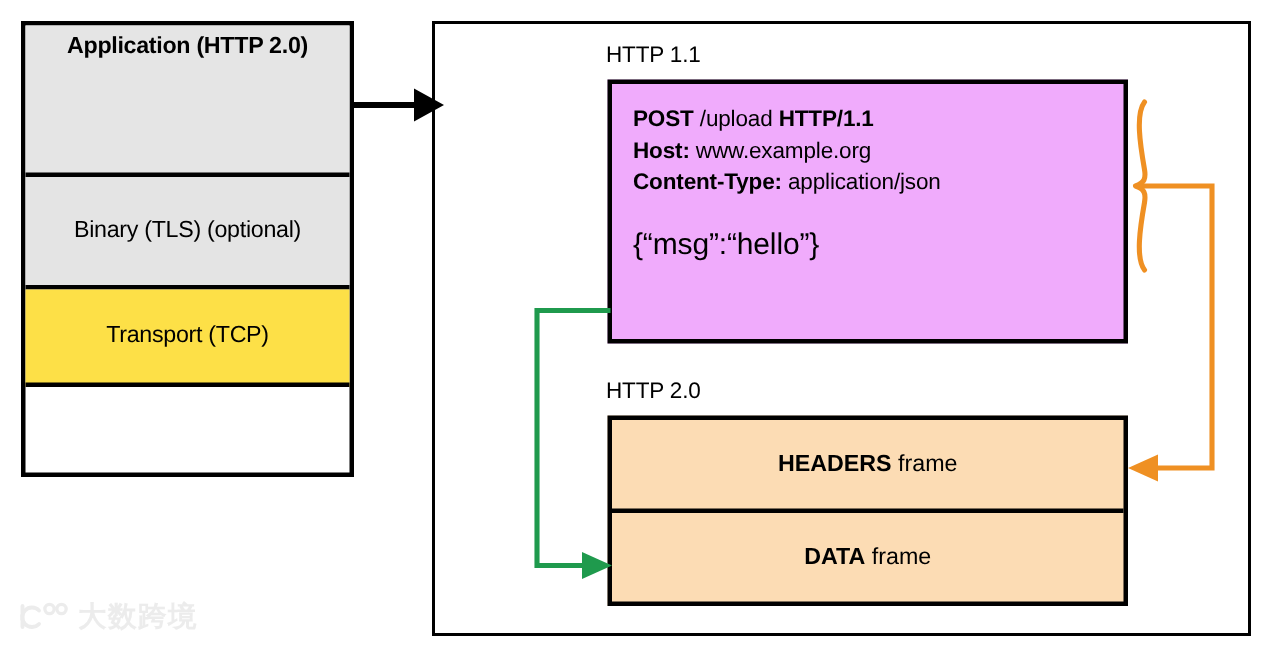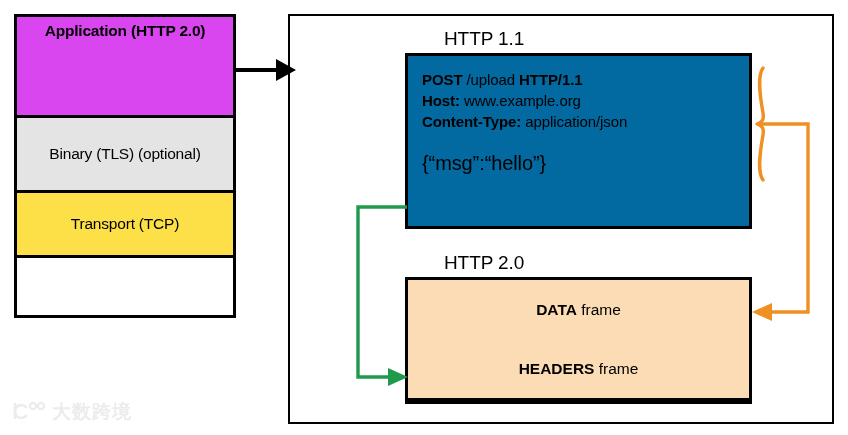--- a/index.html
+++ b/index.html
@@ -82,37 +82,36 @@
     top: 14px;
     width: 546px;
     height: 410px;
     border: 2px solid #000;
     box-sizing: border-box;
     background: #fff;
   }
 
   .section-caption {
     position: absolute;
-    font-size: 19px;
+    font-size: 15px;
     line-height: 1;
     letter-spacing: -0.1px;
     white-space: nowrap;
-    margin-left: 40px;
   }
   #http11-caption { left: 404px; top: 29px; }
   #http20-caption { left: 404px; top: 253px; }
 
   
   #http11-message {
     position: absolute;
     left: 405px;
     top: 53px;
     width: 347px;
     height: 176px;
-    background: #0369a1;
+    background: #f0abfc;
     border: 3px solid #000;
     box-sizing: border-box;
     padding: 13px 0 0 14px;
   }
   .msg-line {
     font-size: 15px;
     line-height: 21px;
     white-space: nowrap;
     letter-spacing: -0.1px;
   }
@@ -174,21 +173,21 @@
     color: #e9e9e9;
     letter-spacing: 1px;
     line-height: 1;
   }
 </style>
 </head>
 <body>
 
 <div id="protocol-stack">
 
-  <div class="stack-layer layer-application" style="background:#d946ef;">
+  <div class="stack-layer layer-application" style="background:#e5e5e5;">
     <div class="layer-title">Application (HTTP 2.0)</div>
   </div>
 
   <div class="stack-layer layer-session" style="background:#e4e4e4;">
     <span>Binary (TLS) (optional)</span>
   </div>
 
   <div class="stack-layer layer-transport" style="background:#fde047;">
     <span>Transport (TCP)</span>
   </div>
@@ -208,25 +207,25 @@
   </div>
   <div class="msg-line">
     <b>Content-Type:</b><span> application/json</span>
   </div>
   <div id="http11-body">{“msg”:“hello”}</div>
 </div>
 
 <div class="section-caption" id="http20-caption">HTTP 2.0</div>
 
 <div id="http20-frames">
+  <div class="frame-row" id="headers-frame">
+    <span><b>HEADERS</b><span> frame</span></span>
+  </div>
   <div class="frame-row" id="data-frame">
     <span><b>DATA</b><span> frame</span></span>
-  </div>
-  <div class="frame-row" id="headers-frame">
-    <span><b>HEADERS</b><span> frame</span></span>
   </div>
 </div>
 
 <svg id="connector-layer" viewBox="0 0 848 435" width="848" height="435">
 
   <g>
     <line x1="234" y1="70" x2="276" y2="70" stroke="#000" stroke-width="4"></line>
     <polygon points="276,59 296,70 276,81" fill="#000"></polygon>
   </g>
 

